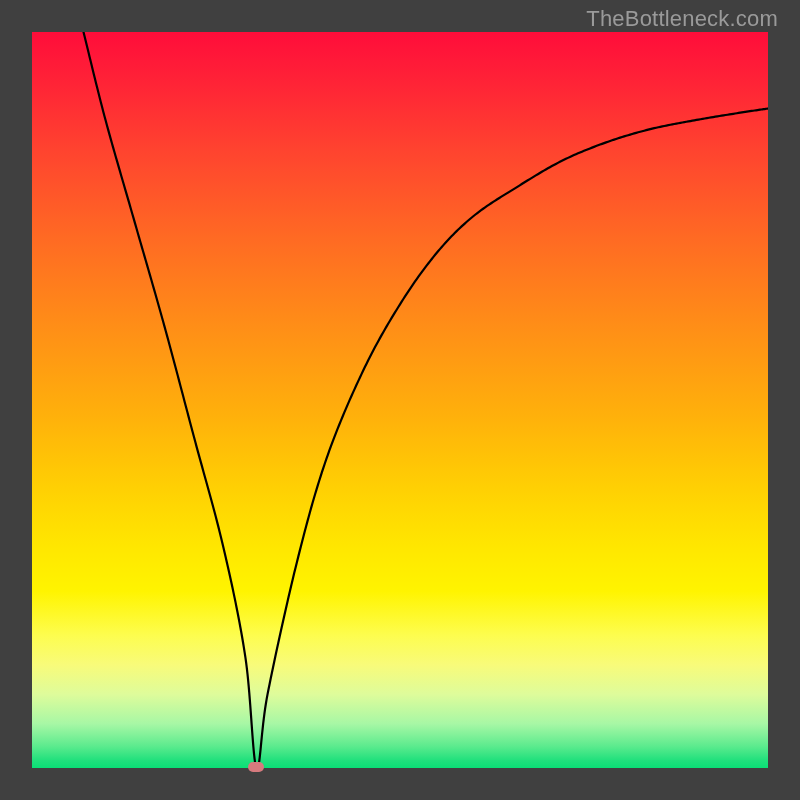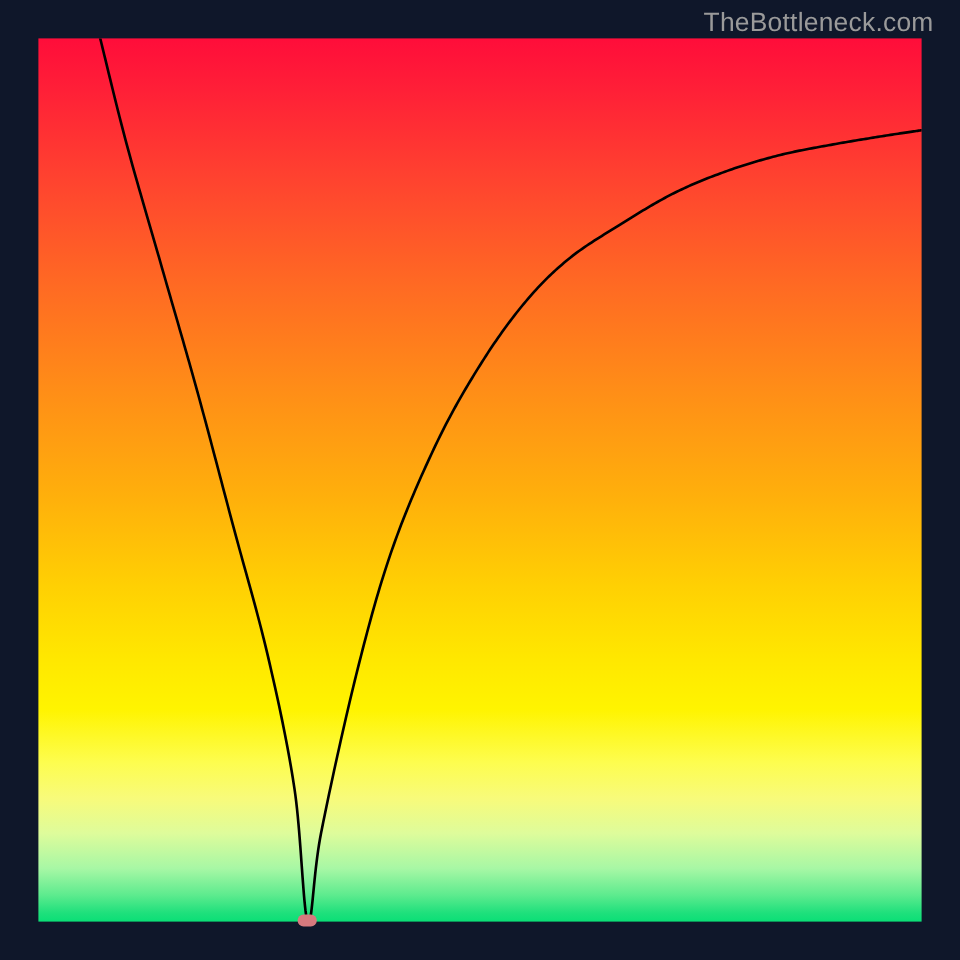--- a/index.html
+++ b/index.html
@@ -8,21 +8,21 @@
     width: 800px;
     height: 800px;
     background: #000;
     font-family: Arial, Helvetica, sans-serif;
     overflow: hidden;
   }
   .frame {
     position: relative;
     width: 800px;
     height: 800px;
-    background: #0f172a;
+    background: #404040;
   }
   .plot-area {
     position: absolute;
     left: 32px;
     top: 32px;
     width: 736px;
     height: 736px;
     
     background: linear-gradient(
       to bottom,

